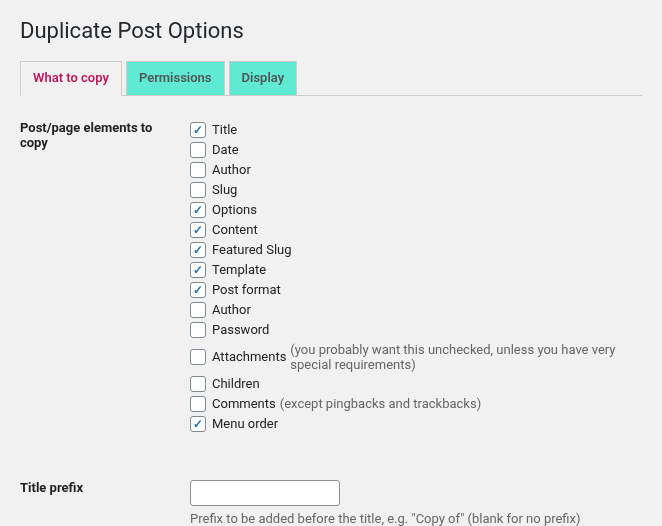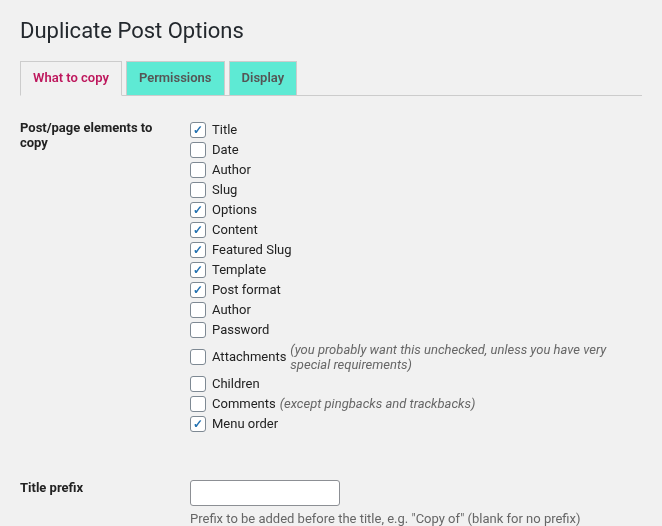--- a/index.html
+++ b/index.html
@@ -66,21 +66,20 @@
   .opt {
     display: flex;
     align-items: center;
     margin: 4px 0;
     font-size: 13px;
     color: #222;
   }
   .opt .hint {
     color: #666;
     margin-left: 4px;
-    font-style: italic;
   }
   .cb {
     width: 16px;
     height: 16px;
     border: 1px solid #7e8993;
     border-radius: 3px;
     background: #fff;
     display: inline-flex;
     align-items: center;
     justify-content: center;

